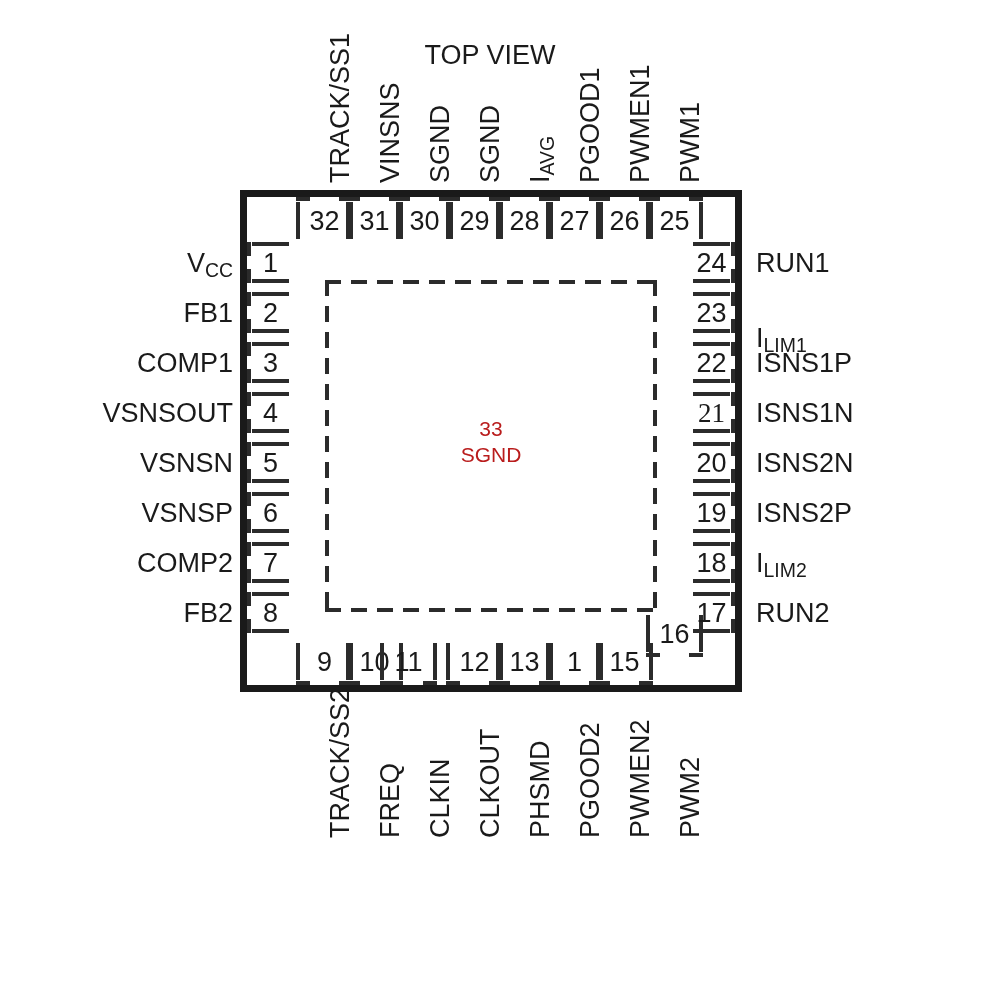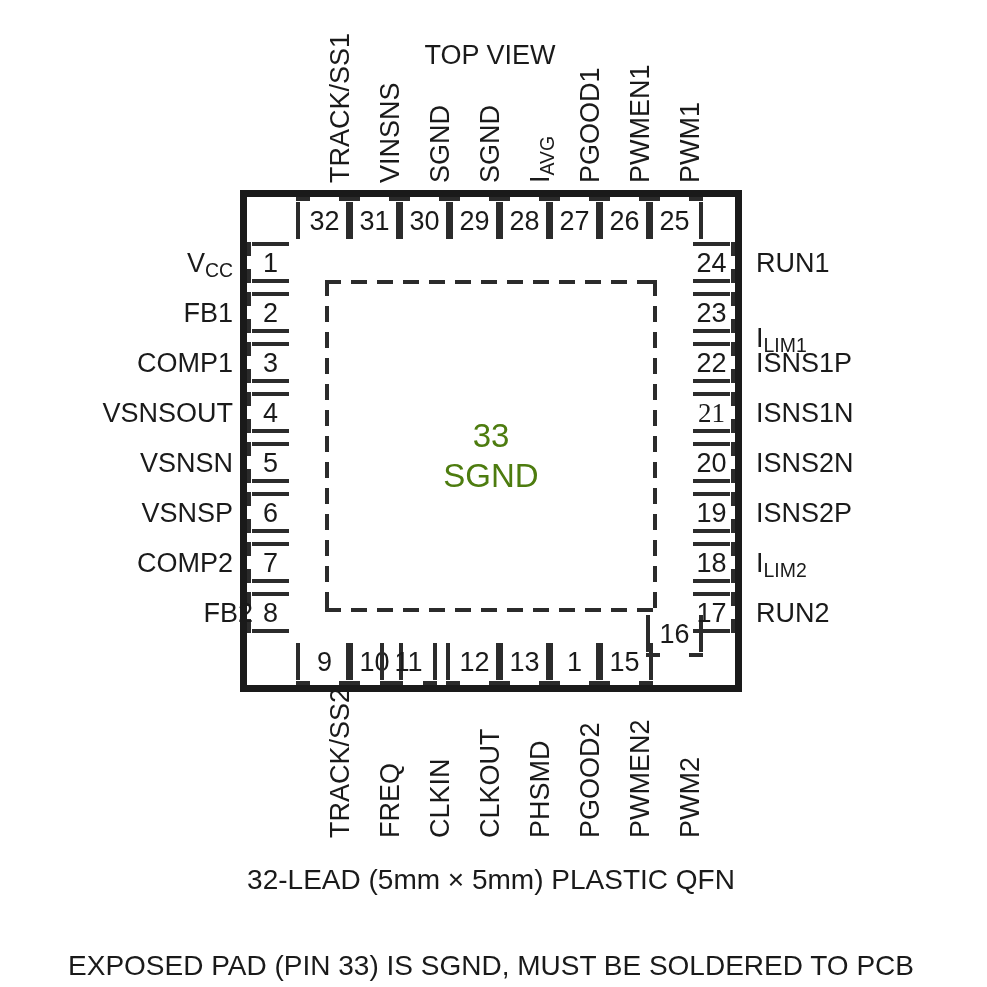--- a/index.html
+++ b/index.html
@@ -71,23 +71,23 @@
       repeating-linear-gradient(to right,  #2b2b2b 0 16px, transparent 16px 26px) left bottom/100% 4px no-repeat,
       repeating-linear-gradient(to bottom, #2b2b2b 0 16px, transparent 16px 26px) left top/4px 100% no-repeat,
       repeating-linear-gradient(to bottom, #2b2b2b 0 16px, transparent 16px 26px) right top/4px 100% no-repeat;
   }
   #epad-label {
     position: absolute;
     left: 491px;
     top: 416px;
     transform: translateX(-50%);
     text-align: center;
-    font-size: 33px;
+    font-size: 21px;
     line-height: 1.22;
-    color: #4d7c0f;
+    color: #b91c1c;
     white-space: nowrap;
   }
 
   
   
   .pad {
     position: absolute;
     box-sizing: border-box;
   }
   .pad .num {
@@ -390,28 +390,26 @@
       <div class="vtxt" style="left:576.5px; top:838px;">PGOOD2</div>
       <div class="vtxt" style="left:626.5px; top:838px;">PWMEN2</div>
       <div class="vtxt" style="left:676.5px; top:838px;">PWM2</div>
       <div class="txt rgt" style="left:233px; top:249.5px;"><span>V</span><sub>CC</sub></div>
       <div class="txt rgt" style="left:233px; top:299.5px;">FB1</div>
       <div class="txt rgt" style="left:233px; top:349.5px;">COMP1</div>
       <div class="txt rgt" style="left:233px; top:399.5px;">VSNSOUT</div>
       <div class="txt rgt" style="left:233px; top:449.5px;">VSNSN</div>
       <div class="txt rgt" style="left:233px; top:499.5px;">VSNSP</div>
       <div class="txt rgt" style="left:233px; top:549.5px;">COMP2</div>
-      <div class="txt rgt" style="left:233px; top:599.5px;margin-left:20px;">FB2</div>
+      <div class="txt rgt" style="left:233px; top:599.5px;">FB2</div>
       <div class="txt" style="left:756px; top:249.5px;">RUN1</div>
       <div class="txt" style="left:756px; top:313px;margin-top:12px;"><span>I</span><sub>LIM1</sub></div>
       <div class="txt" style="left:756px; top:349.5px;">ISNS1P</div>
       <div class="txt" style="left:756px; top:399.5px;">ISNS1N</div>
       <div class="txt" style="left:756px; top:449.5px;">ISNS2N</div>
       <div class="txt" style="left:756px; top:499.5px;">ISNS2P</div>
       <div class="txt" style="left:756px; top:549.5px;"><span>I</span><sub>LIM2</sub></div>
       <div class="txt" style="left:756px; top:599.5px;">RUN2</div>
     </div>
 
-  <div class="cap" style="left:491px; top:866px;">32-LEAD (5mm × 5mm) PLASTIC QFN</div>
-
-
-  <div class="cap" style="left:491px; top:952px;">EXPOSED PAD (PIN 33) IS SGND, MUST BE SOLDERED TO PCB</div>
+
+
 </div>
 
 </body></html>

